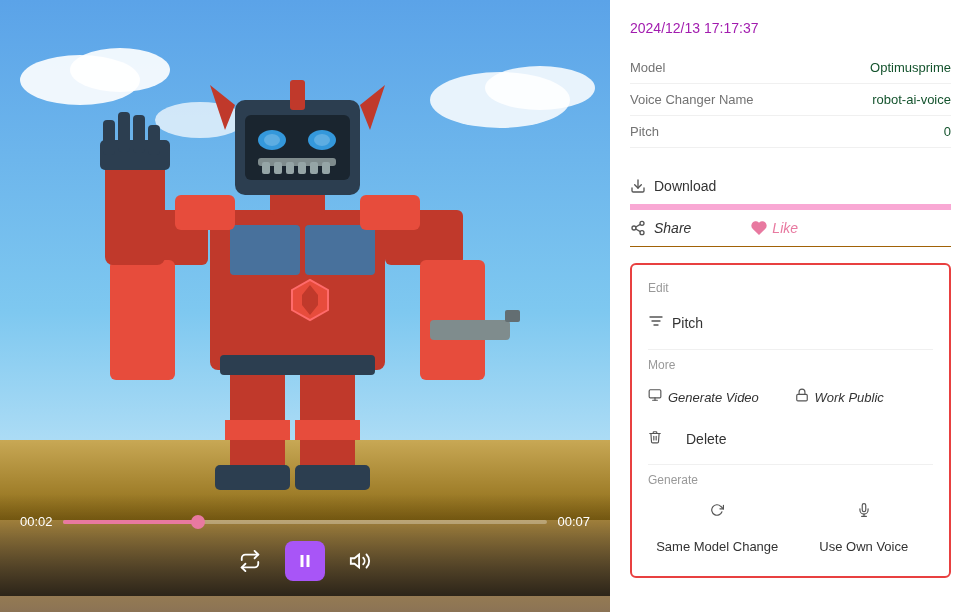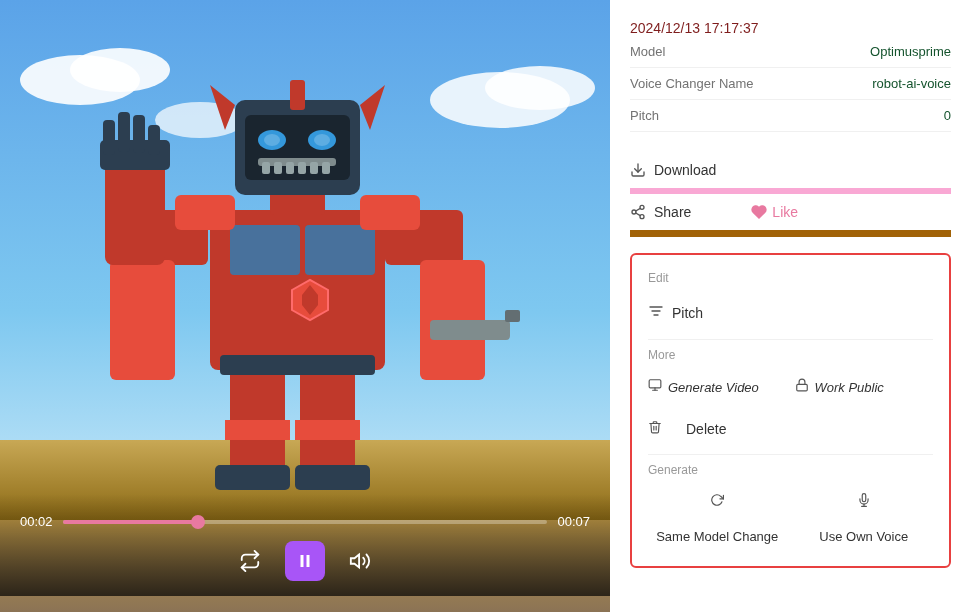--- a/index.html
+++ b/index.html
@@ -116,21 +116,22 @@
     .right-panel {
       flex: 1;
       background: #fff;
       height: 612px;
       overflow-y: auto;
       padding: 20px;
     }
 
     .timestamp {
       font-size: 14px;
-      color: #7f1d1d;
+      color: #a21caf;
+      margin-bottom: 16px;
       font-weight: 500;
     }
 
     .info-table {
       width: 100%;
       margin-bottom: 20px;
     }
 
     .info-row {
       display: flex;
@@ -178,21 +179,22 @@
       margin-left: 40px;
       color: #e879a0;
       font-size: 14px;
       cursor: pointer;
     }
 
     .share-like-row {
       display: flex;
       align-items: flex-end;
       padding: 10px 0;
-      border-bottom: 7px solid #a16207;
+      border-bottom: 1px solid #a16207;
+      font-style: italic;
     }
 
     
     .edit-box {
       border: 2px solid #e84040;
       border-radius: 6px;
       padding: 16px;
       margin-top: 16px;
     }
 

